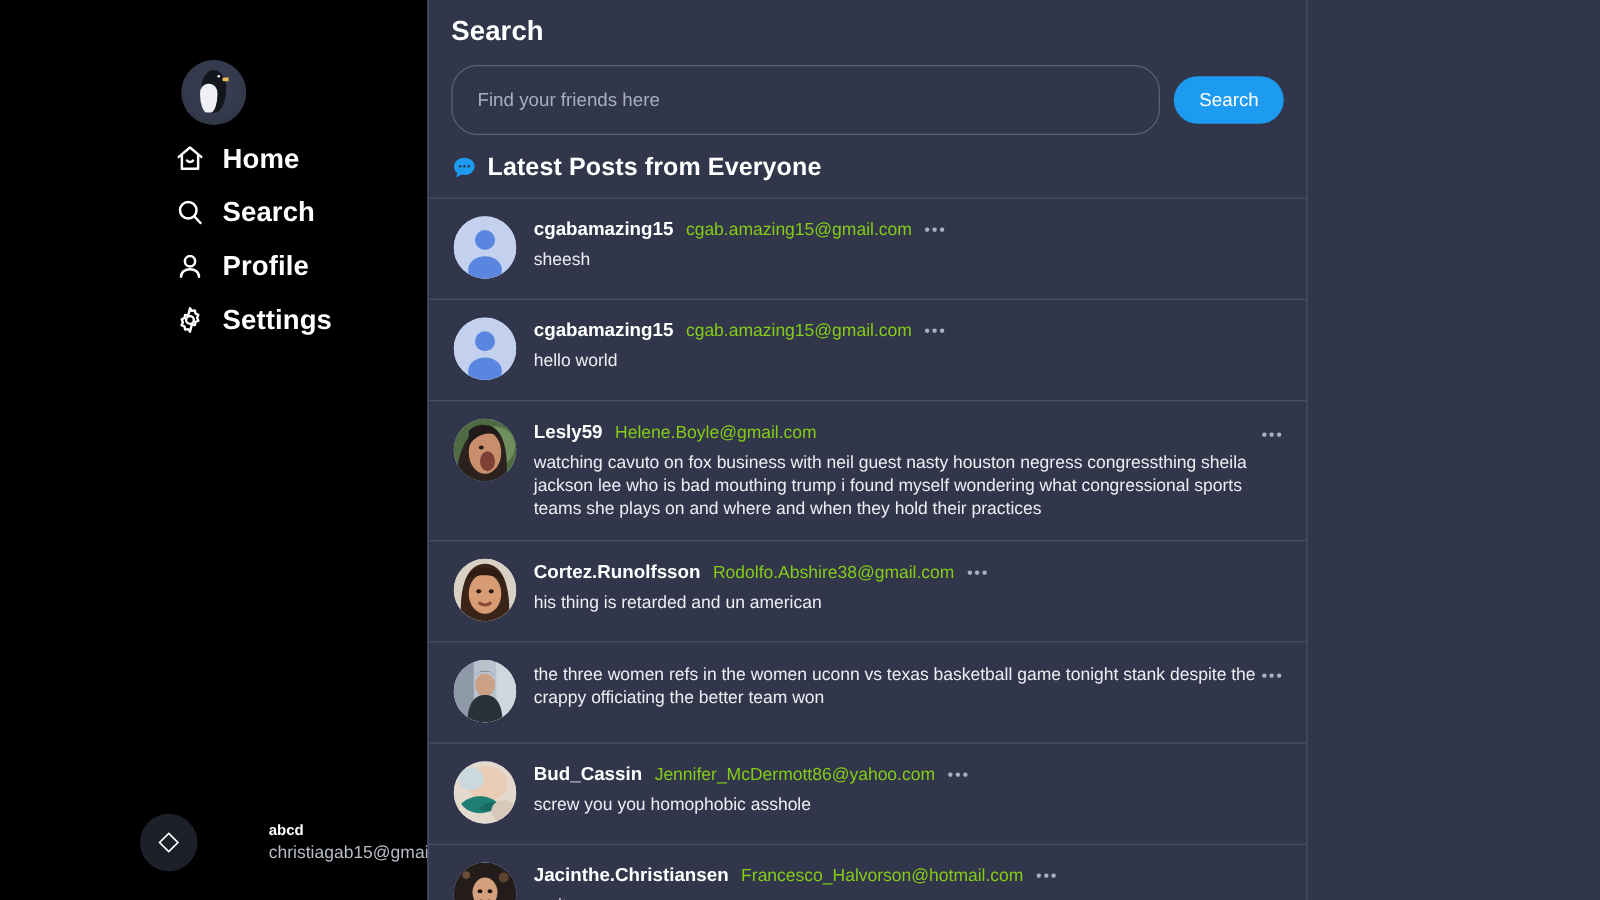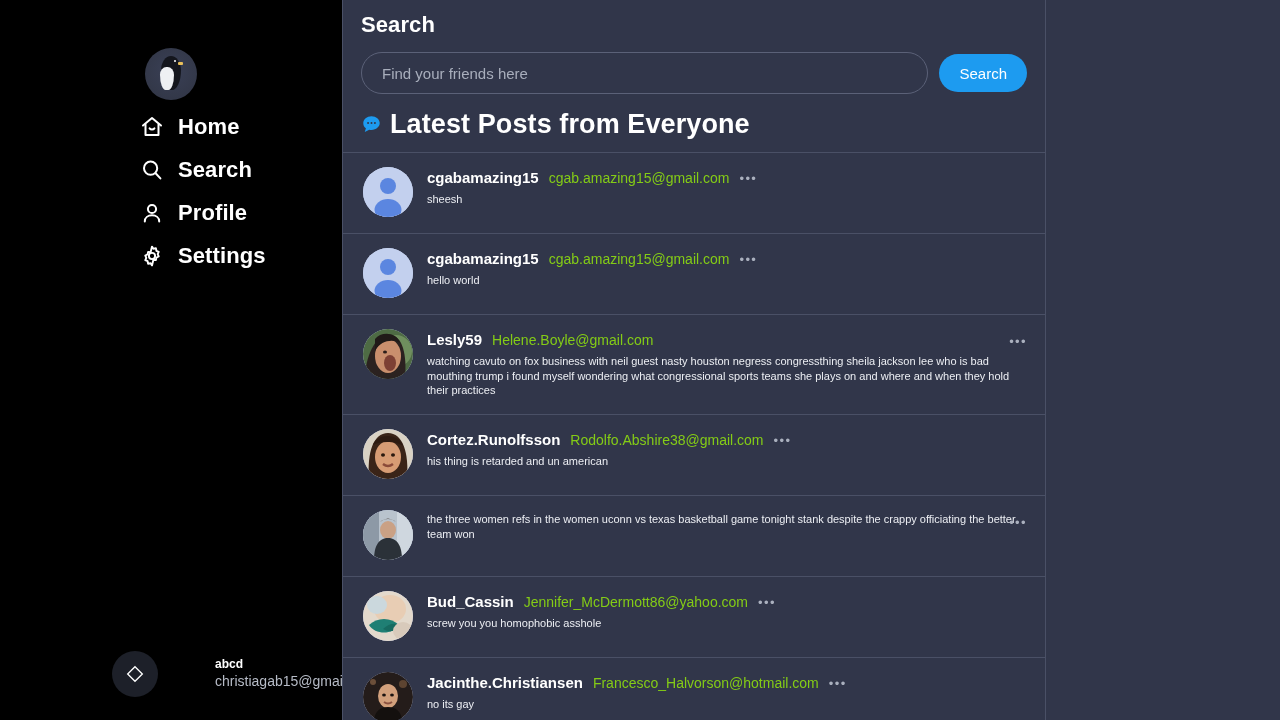--- a/index.html
+++ b/index.html
@@ -166,21 +166,21 @@
   }
 
   .search-row {
     display: flex;
     align-items: center;
     gap: 11px;
     margin-bottom: 15px;
   }
   .search-input {
     flex: 1 1 auto;
-    height: 42px;
+    height: 56px;
     border-radius: 21px;
     border: 1px solid #5b6178;
     background: transparent;
     color: #fef9c3;
     font-size: 15px;
     font-family: "Liberation Sans", sans-serif;
     padding: 0 20px;
     outline: none;
   }
   .search-input::placeholder { color: #a8aebc; }
@@ -203,21 +203,21 @@
     gap: 8px;
     margin-bottom: 12px;
   }
   .bubble-icon {
     width: 21px;
     height: 21px;
     flex: 0 0 21px;
     display: block;
   }
   .section-title {
-    font-size: 27px;
+    font-size: 20px;
     font-weight: bold;
     color: #ffffff;
     letter-spacing: 0.1px;
   }
 
   .posts { border-top: 1px solid #4a5066; }
 
   .post {
     display: flex;
     align-items: flex-start;
@@ -268,21 +268,21 @@
     position: absolute;
     right: 18px;
     top: 20px;
     font-size: 13px;
     color: #aab0be;
     letter-spacing: 1.4px;
     cursor: pointer;
     line-height: 1;
   }
   .post-text {
-    font-size: 11px;
+    font-size: 14px;
     color: #eceef3;
     line-height: 1.33;
     max-width: 600px;
   }
   .post.wide .post-text { max-width: 600px; }
 
   .right-pane {
     flex: 1 1 auto;
     height: 720px;
     background: #31364a;

